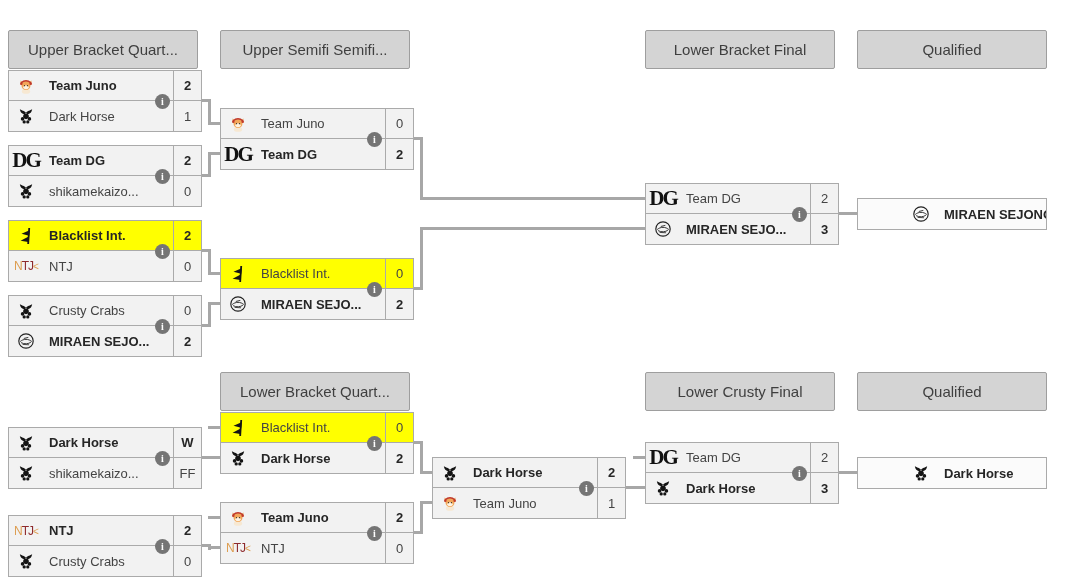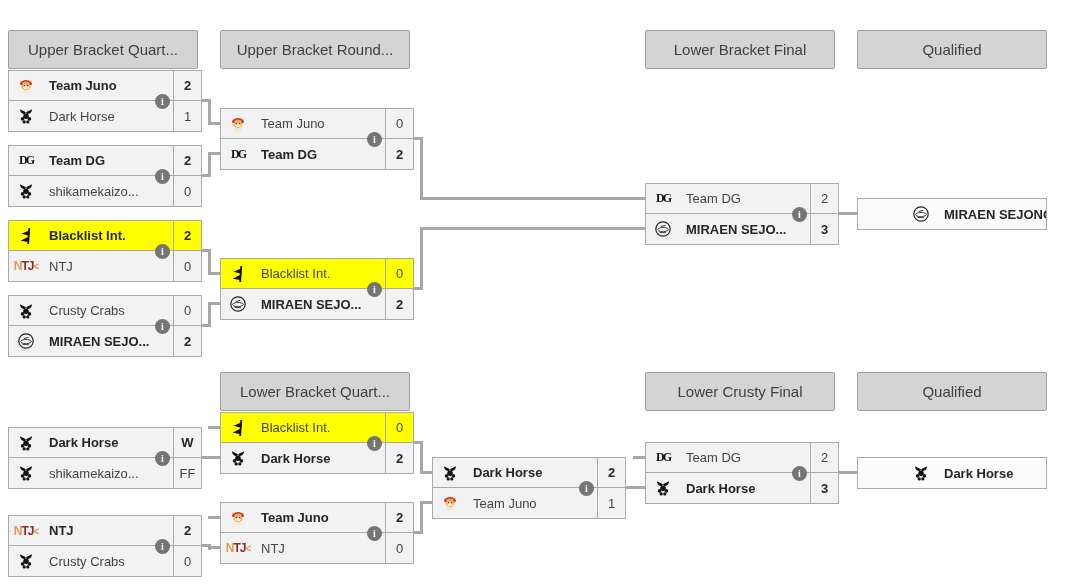--- a/index.html
+++ b/index.html
@@ -24,23 +24,23 @@
   .ticon{flex:0 0 34px;display:flex;align-items:center;justify-content:center;overflow:visible;}
   .tname{flex:1;padding-left:6px;white-space:nowrap;overflow:hidden;cursor:pointer;}
   .tscore{flex:0 0 27px;align-self:stretch;border-left:1px solid var(--box-border,#aaaaaa);
     display:flex;align-items:center;justify-content:center;}
   .info{position:absolute;left:146px;top:23px;width:15px;height:15px;border-radius:50%;
     background:var(--info-bg,#757575);color:#fff;font-size:10px;font-weight:700;line-height:15px;
     text-align:center;z-index:4;cursor:pointer;font-family:"Liberation Serif","DejaVu Serif",serif;}
   .qualified{position:absolute;width:190px;height:32px;box-sizing:border-box;
     border:1px solid var(--box-border,#aaaaaa);background:var(--qualified-bg,#fbfbfb);
     display:flex;align-items:center;font-size:13px;font-weight:700;color:var(--winner-text,#262626);z-index:2;padding-left:46px;}
-  .dg{font-family:"Liberation Serif","DejaVu Serif",serif;font-weight:700;font-size:12px;
+  .dg{font-family:"Liberation Serif","DejaVu Serif",serif;font-weight:700;font-size:21px;
     letter-spacing:-2px;color:#111;}
-  .ntj{font-weight:700;font-size:12px;letter-spacing:-1px;white-space:nowrap;}
+  .ntj{font-weight:400;font-size:12px;letter-spacing:-1px;white-space:nowrap;}
   .ntj i{font-style:normal;}
   .ntj .n{color:#dd9d50;}
   .ntj .tj{color:#8e2a2d;}
   .ntj .lt{color:#dd9d50;font-size:10px;}
 </style>
 </head>
 <body>
 
 <div class="bracket" id="bracket">
     <div class="line" style="left: 197px; top: 99px; width: 12px; height: 3px;"></div>
@@ -71,21 +71,21 @@
     <div class="line" style="left: 410px; top: 441px; width: 12px; height: 3px;"></div>
     <div class="line" style="left: 420px; top: 441px; width: 3px; height: 33px;"></div>
     <div class="line" style="left: 420px; top: 471px; width: 12px; height: 3px;"></div>
     <div class="line" style="left: 410px; top: 531px; width: 12px; height: 3px;"></div>
     <div class="line" style="left: 420px; top: 501px; width: 3px; height: 33px;"></div>
     <div class="line" style="left: 420px; top: 501px; width: 12px; height: 3px;"></div>
     <div class="line" style="left: 633px; top: 456px; width: 12px; height: 3px;"></div>
     <div class="line" style="left: 622px; top: 486px; width: 23px; height: 3px;"></div>
     <div class="line" style="left: 835px; top: 471px; width: 22px; height: 3px;"></div>
     <div class="round-header" style="left: 8px; top: 30px;">Upper Bracket Quart...</div>
-    <div class="round-header" style="left: 220px; top: 30px;">Upper Bracket Round...</div>
+    <div class="round-header" style="left: 220px; top: 30px;">Upper Semifi Semifi...</div>
     <div class="round-header" style="left: 645px; top: 30px;">Lower Bracket Final</div>
     <div class="round-header" style="left: 857px; top: 30px;">Qualified</div>
     <div class="match" style="left: 8px; top: 70px;">
       <div class="trow first winner">
         <div class="ticon">
           <svg width="18" height="18" viewBox="0 0 20 20">
             <path d="M4 4 L7.2 7 L4 8.5 Z" fill="#e8923d"></path>
             <path d="M16 4 L12.8 7 L16 8.5 Z" fill="#e8923d"></path>
             <ellipse cx="10" cy="16" rx="4.6" ry="2.6" fill="#f7e8d2"></ellipse>
             <circle cx="10" cy="9.4" r="5" fill="#f2a75a"></circle>

